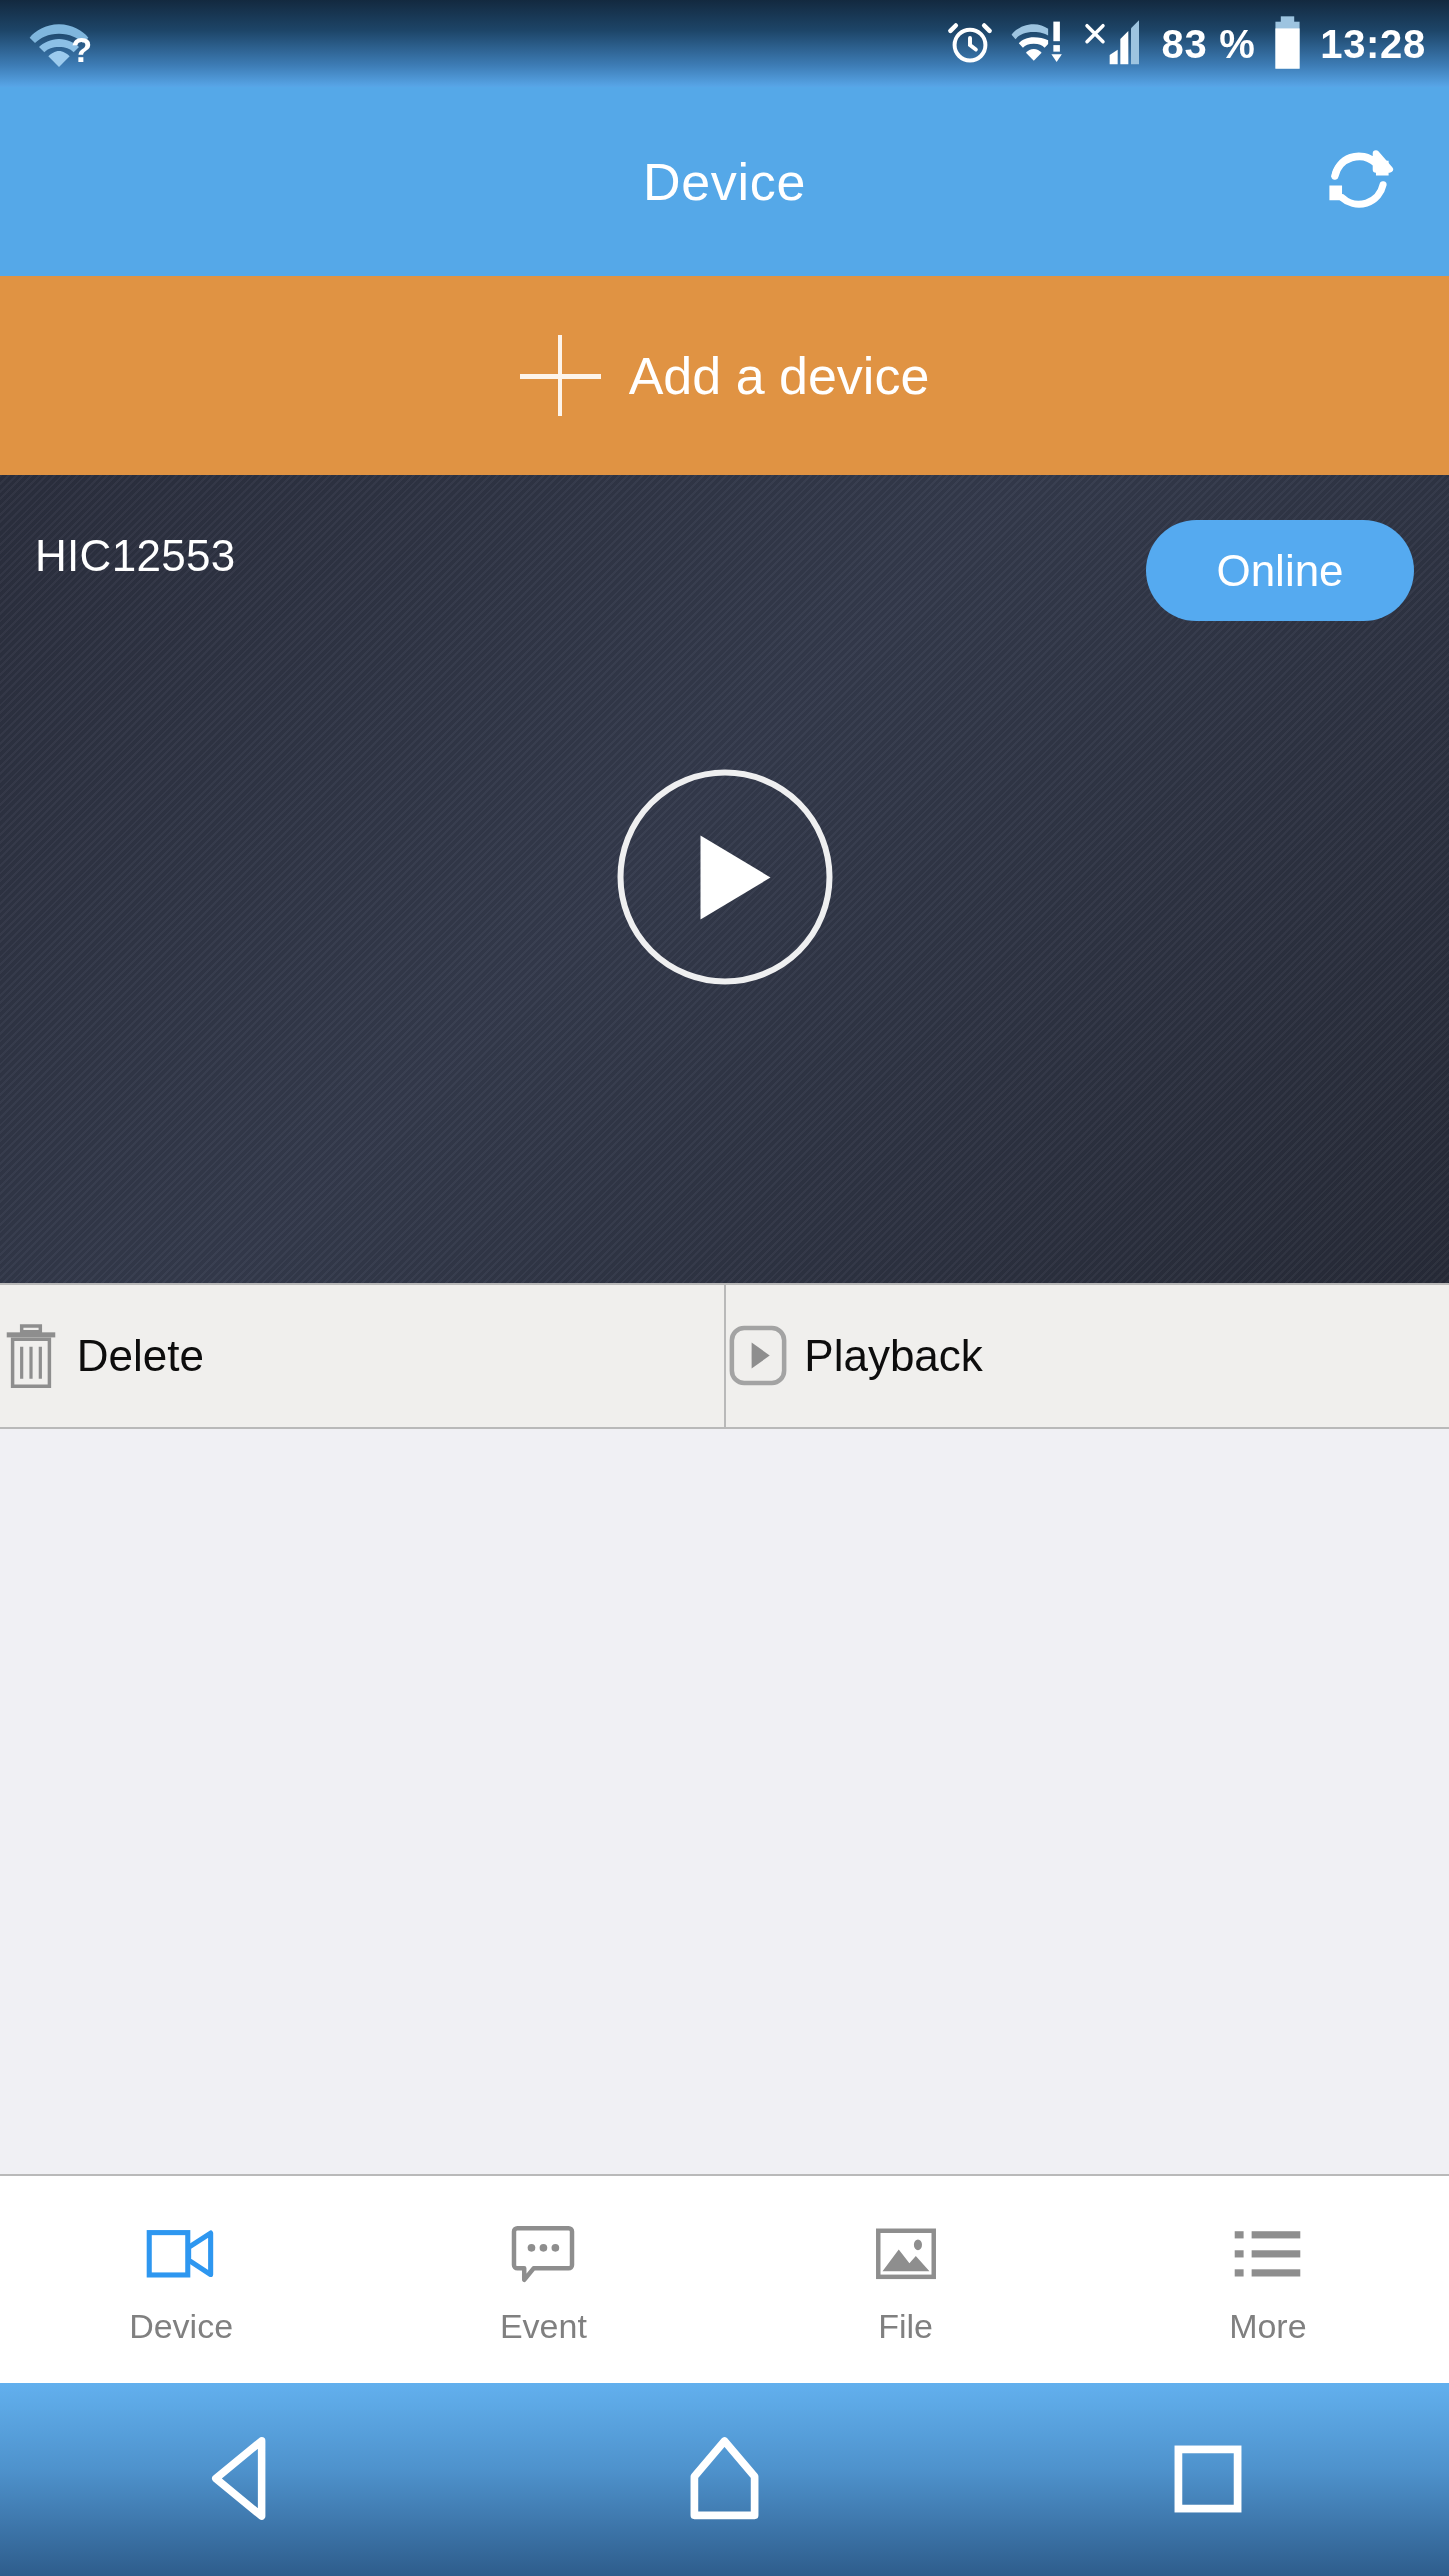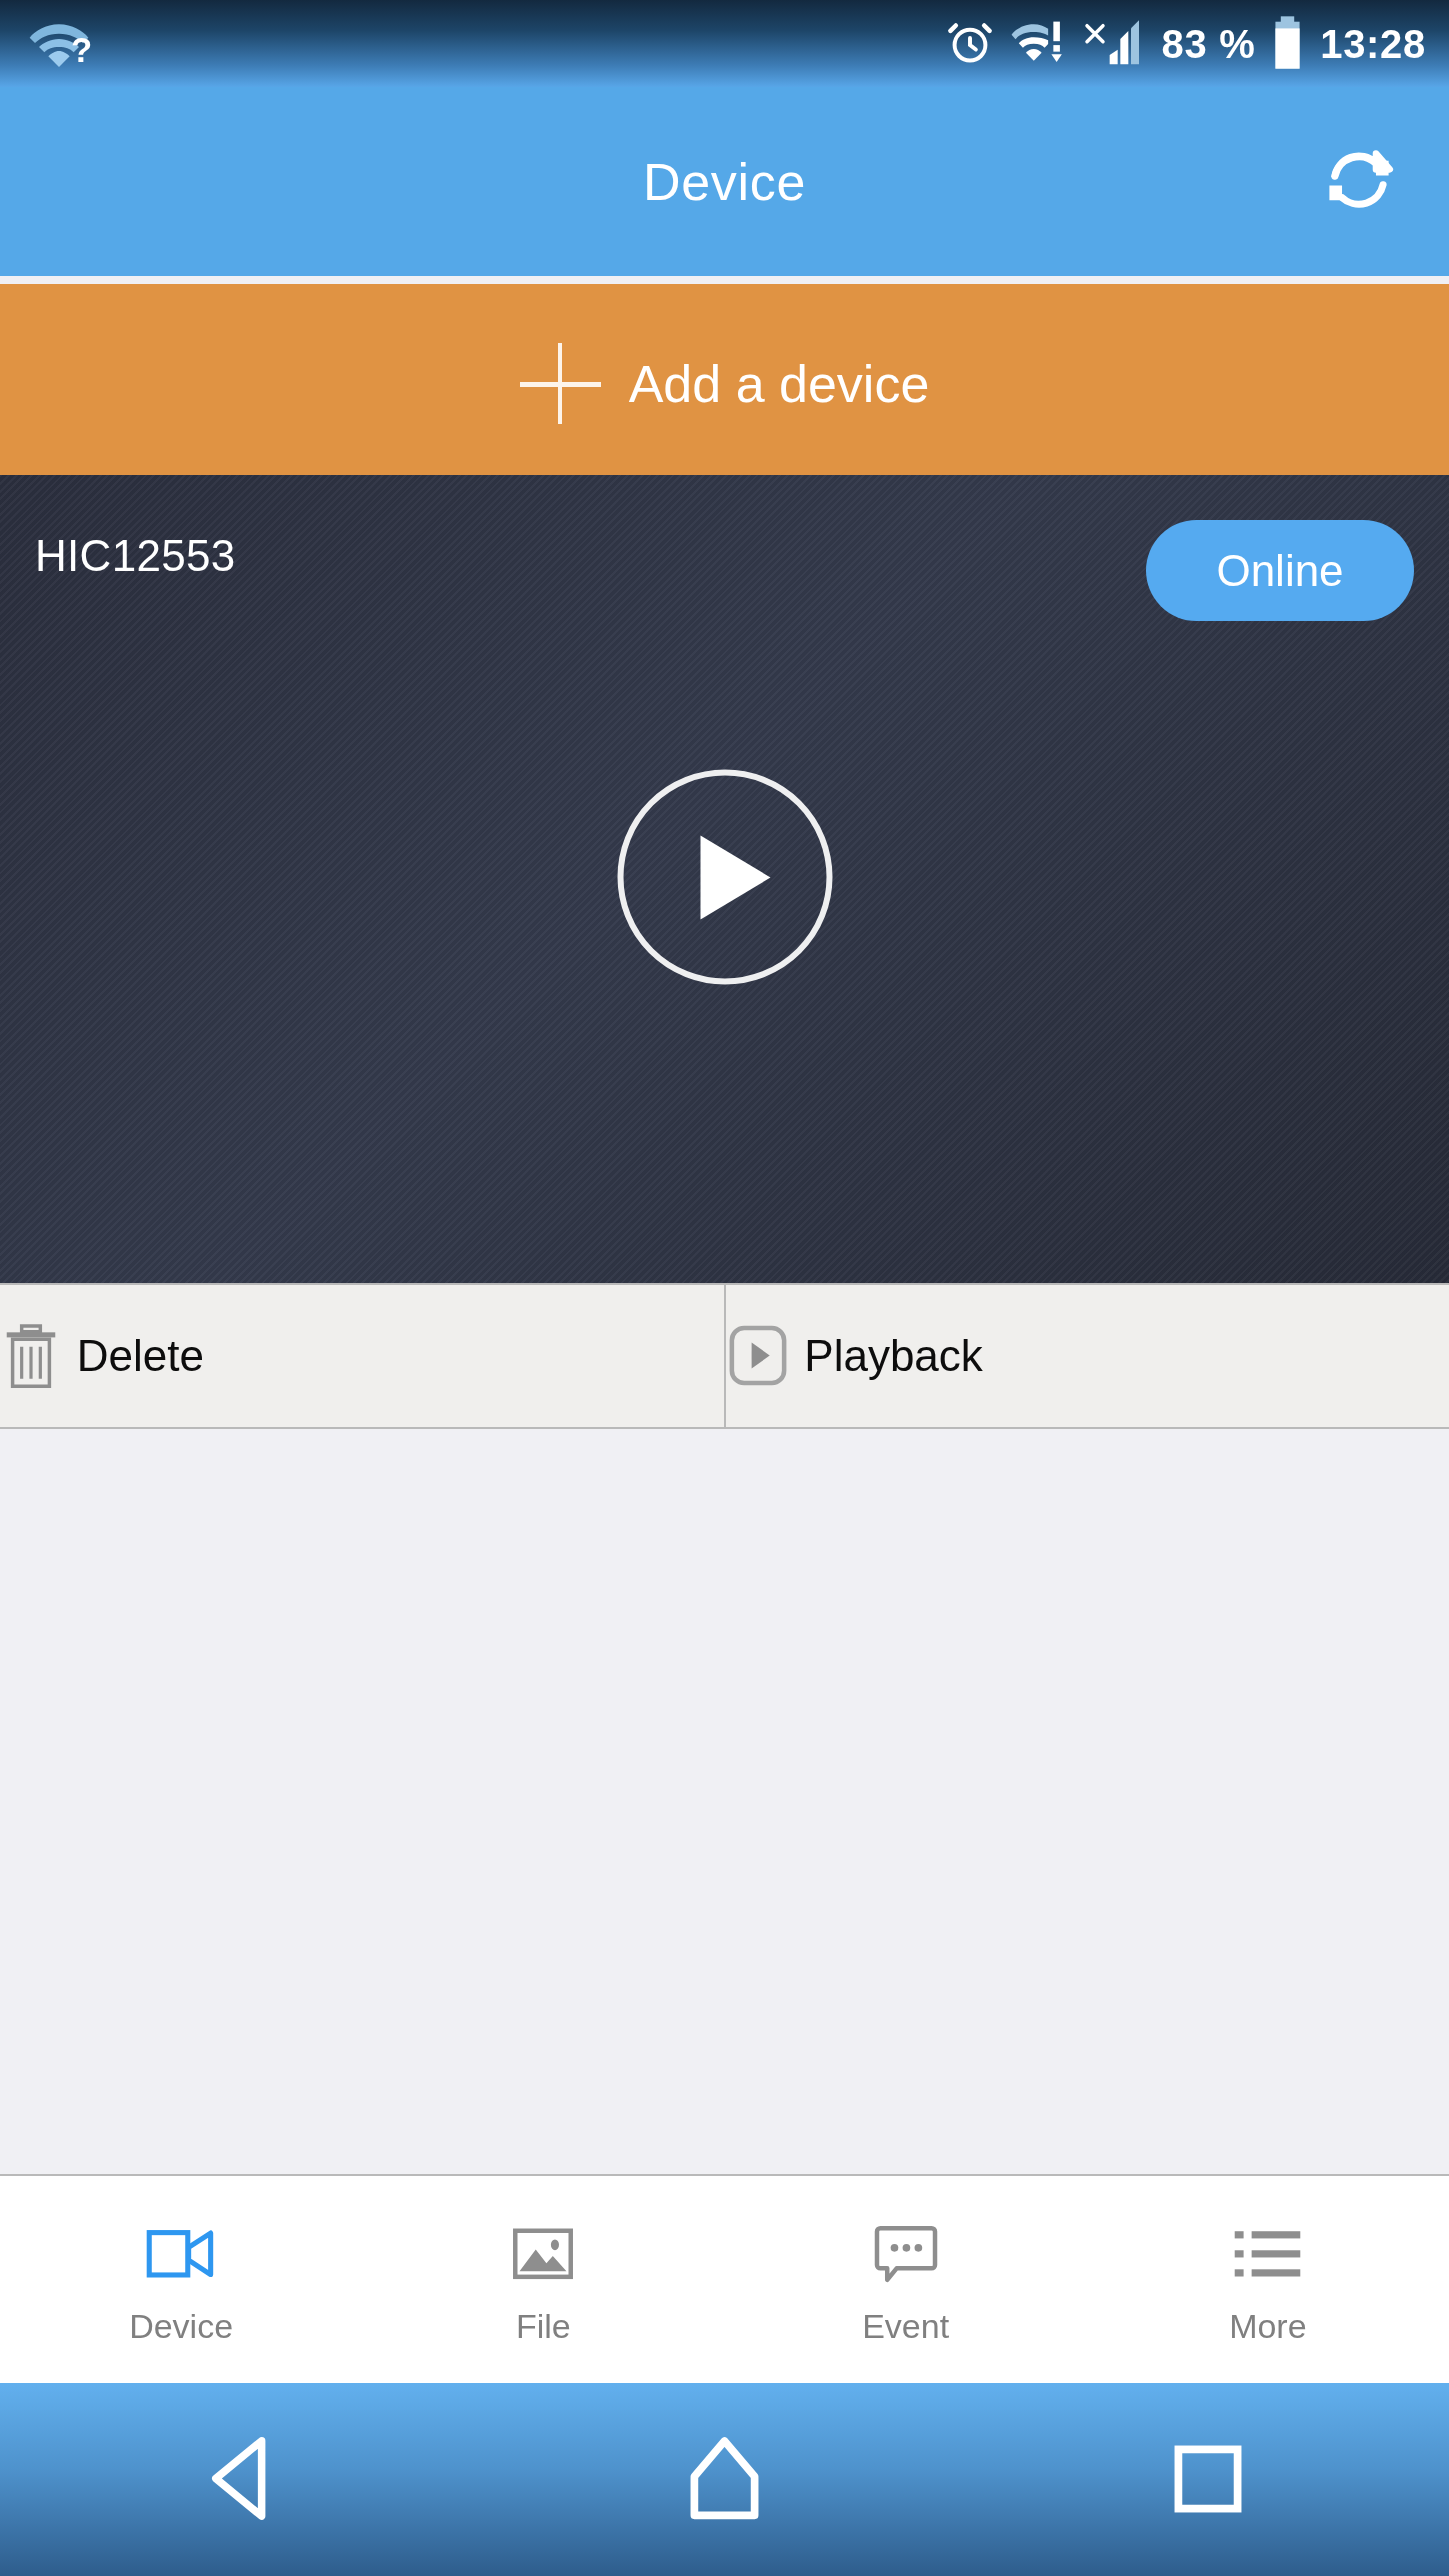--- a/index.html
+++ b/index.html
@@ -35,21 +35,21 @@
   .appbar-title{
     color:#ffffff; font-size:52px; font-weight:400; letter-spacing:0.7px;
   }
   .appbar-action{
     position:absolute; right:47px; top:50%; transform:translateY(-50%);
     width:87px; height:87px; display:flex; align-items:center; justify-content:center;
   }
 
   
   .addbar{
-    position:absolute; top:284px; left:0; width:1449px; height:199px;
+    position:absolute; top:276px; left:0; width:1449px; height:199px;
     background:#e09343;
     display:flex; align-items:center; justify-content:center; gap:28px;
   }
   .plus-wrap{ width:81px; height:81px; position:relative; }
   .plus-wrap::before, .plus-wrap::after{
     content:""; position:absolute; background:#fdf4ea;
   }
   .plus-wrap::before{ left:0; right:0; top:39px; height:4.7px; }
   .plus-wrap::after{ top:0; bottom:0; left:38px; width:4.7px; }
   .addbar-label{ color:#ffffff; font-size:52px; font-weight:400; }
@@ -250,39 +250,39 @@
         <svg width="72" height="58" viewBox="0 0 34 27">
           <rect x="2" y="3.4" width="18.2" height="20" fill="none" stroke="#2e97f0" stroke-width="2.4"></rect>
           <path d="M20.6 10.4 L31 3.6 L31 23.2 L20.6 16.4 Z" fill="none" stroke="#2e97f0" stroke-width="2.4" stroke-linejoin="round"></path>
         </svg>
       </span>
       <span class="tab-label">Device</span>
     </div>
 
     <div class="tab">
       <span class="tab-icon">
-        <svg width="64" height="58" viewBox="0 0 30 27">
-          <rect x="2" y="2.6" width="26" height="21.6" fill="none" stroke="#8e8e8e" stroke-width="2.1"></rect>
-          <path d="M4 21.6 L11.6 11.4 L16.6 17.8 L19.6 14.4 L26 21.6 Z" fill="#8e8e8e"></path>
-          <ellipse cx="20.6" cy="9.2" rx="1.9" ry="2.5" fill="#8e8e8e"></ellipse>
-        </svg>
-      </span>
-      <span class="tab-label">File</span>
-    </div>
-
-    <div class="tab">
-      <span class="tab-icon">
         <svg width="64" height="62" viewBox="0 0 30 29">
           <path d="M3 2.4 h24 a1.6 1.6 0 0 1 1.6 1.6 v15.6 a1.6 1.6 0 0 1 -1.6 1.6 h-16.4 l-4.4 5.4 l0 -5.4 h-3.2 a1.6 1.6 0 0 1 -1.6 -1.6 v-15.6 a1.6 1.6 0 0 1 1.6 -1.6 z" fill="none" stroke="#8e8e8e" stroke-width="2.1" stroke-linejoin="round"></path>
           <circle cx="9.6" cy="11.6" r="1.8" fill="#8e8e8e"></circle>
           <circle cx="15.2" cy="11.6" r="1.8" fill="#8e8e8e"></circle>
           <circle cx="20.8" cy="11.6" r="1.8" fill="#8e8e8e"></circle>
         </svg>
       </span>
       <span class="tab-label">Event</span>
+    </div>
+
+    <div class="tab">
+      <span class="tab-icon">
+        <svg width="64" height="58" viewBox="0 0 30 27">
+          <rect x="2" y="2.6" width="26" height="21.6" fill="none" stroke="#8e8e8e" stroke-width="2.1"></rect>
+          <path d="M4 21.6 L11.6 11.4 L16.6 17.8 L19.6 14.4 L26 21.6 Z" fill="#8e8e8e"></path>
+          <ellipse cx="20.6" cy="9.2" rx="1.9" ry="2.5" fill="#8e8e8e"></ellipse>
+        </svg>
+      </span>
+      <span class="tab-label">File</span>
     </div>
 
     <div class="tab">
       <span class="tab-icon">
         <svg width="71" height="55" viewBox="0 0 33 26">
           <rect x="1" y="2" width="4.2" height="3.4" fill="#8e8e8e"></rect>
           <rect x="1" y="11" width="4.2" height="3.4" fill="#8e8e8e"></rect>
           <rect x="1" y="20" width="4.2" height="3.4" fill="#8e8e8e"></rect>
           <rect x="9" y="2" width="23" height="3.4" fill="#8e8e8e"></rect>
           <rect x="9" y="11" width="23" height="3.4" fill="#8e8e8e"></rect>

